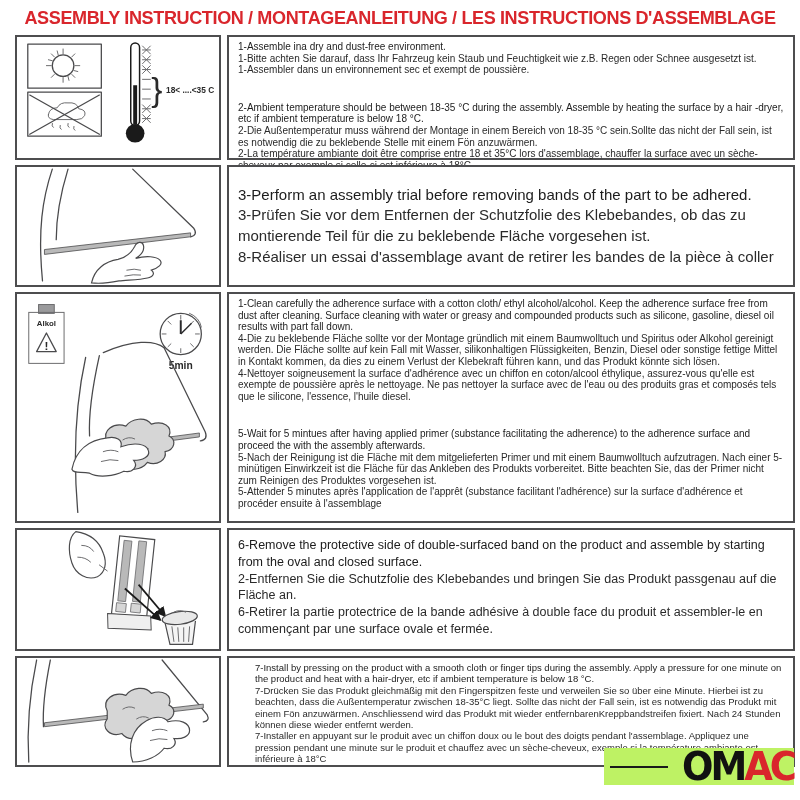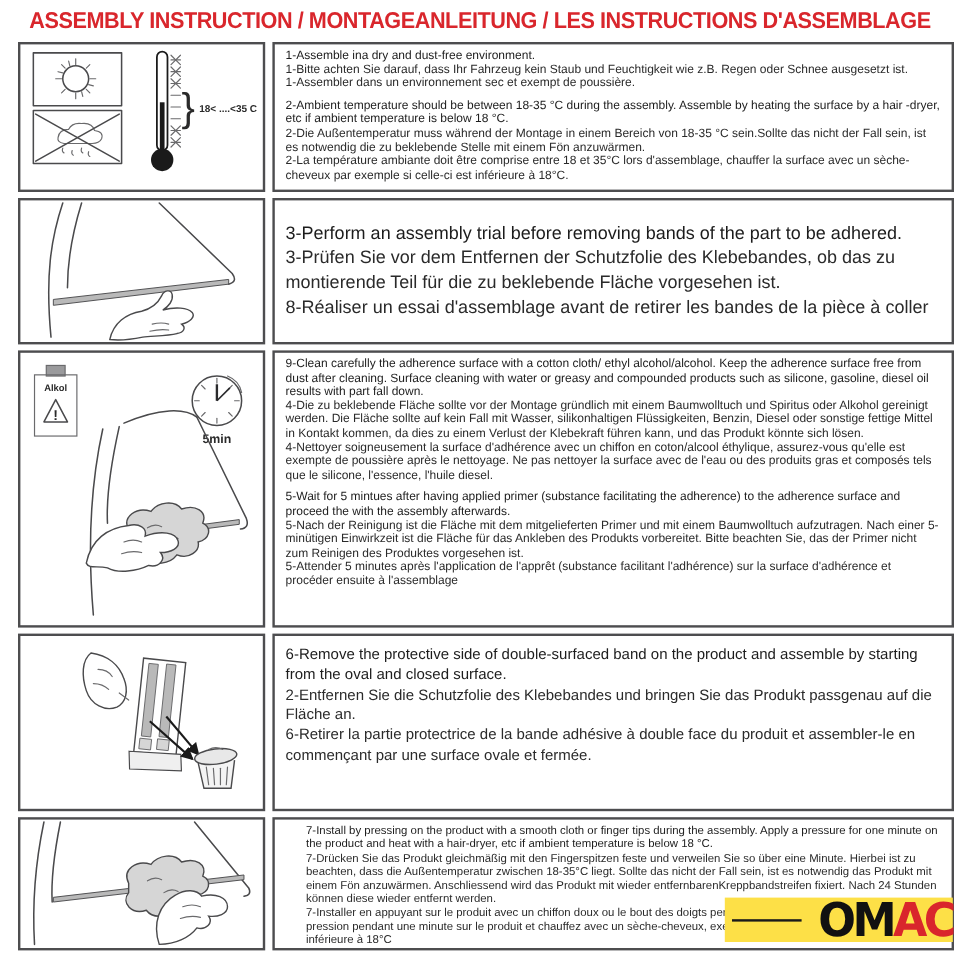--- a/index.html
+++ b/index.html
@@ -38,39 +38,39 @@
   }
   .illus svg{display:block;width:100%;height:100%;}
   .textbox{
     flex:1;
     border:2px solid #4d4d4f;
     box-sizing:border-box;
     padding:4px 9px;
     background:#fff;
   }
   .textbox p{margin:0;}
-  .sec + .sec{margin-top:7px;}
+  .sec + .sec{margin-top:26px;}
   .en{font-weight:normal;color:#1c1c1c;}
   
   .t-small{font-size:10px;line-height:1.16;}
   .t-smaller{font-size:9.5px;line-height:1.2;padding-left:26px;}
   .t-large{font-size:15px;line-height:1.38;display:flex;flex-direction:column;justify-content:center;}
   .t-medium{font-size:12.5px;line-height:1.34;padding-top:7px;}
   
   .h1{height:125px;}
   .h2{height:122px;}
   .h3{height:231px;}
-  .h4{height:148px;}
+  .h4{height:123px;}
   .h5{height:111px;}
   
   .footer{
     position:absolute;
     right:6px;top:748px;
     display:flex;align-items:center;
-    background:#fde047;
+    background:#bef264;
     padding-left:6px;
   }
   .footer-line{
     width:58px;height:2px;background:#1a1a1a;margin-right:14px;
   }
   .logo{
     font-family:"DejaVu Sans","Liberation Sans",sans-serif;
     font-weight:900;
     font-size:37px;
     letter-spacing:-3px;
@@ -243,21 +243,21 @@
           </g>
           <g>
             <path class="whitefill" d="M56,176 C60,156 74,146 92,144 C101,142 108,146 106,153 C120,148 132,150 134,157 C136,163 128,167 119,167 C124,173 118,180 109,178 C99,183 83,185 74,180 C65,178 58,181 56,176 Z"></path>
             <path class="draw-thin" d="M88,158 q8,-3 15,0"></path>
             <path class="draw-thin" d="M86,168 q9,-3 17,-1"></path>
           </g>
         </svg>
       </div>
       <div class="textbox t-small">
         <div class="sec">
-          <p class="en">9-Clean carefully the adherence surface with a cotton cloth/ ethyl alcohol/alcohol. Keep the adherence surface free from dust after cleaning. Surface cleaning with water or greasy and compounded products such as silicone, gasoline, diesel oil results with part fall down.</p>
+          <p class="en">1-Clean carefully the adherence surface with a cotton cloth/ ethyl alcohol/alcohol. Keep the adherence surface free from dust after cleaning. Surface cleaning with water or greasy and compounded products such as silicone, gasoline, diesel oil results with part fall down.</p>
           <p class="de">4-Die zu beklebende Fläche sollte vor der Montage gründlich mit einem Baumwolltuch und Spiritus oder Alkohol gereinigt werden. Die Fläche sollte auf kein Fall mit Wasser, silikonhaltigen Flüssigkeiten, Benzin, Diesel oder sonstige fettige Mittel in Kontakt kommen, da dies zu einem Verlust der Klebekraft führen kann, und das Produkt könnte sich lösen.</p>
           <p class="fr">4-Nettoyer soigneusement la surface d'adhérence avec un chiffon en coton/alcool éthylique, assurez-vous qu'elle est exempte de poussière après le nettoyage. Ne pas nettoyer la surface avec de l'eau ou des produits gras et composés tels que le silicone, l'essence, l'huile diesel.</p>
         </div>
         <div class="sec">
           <p class="en">5-Wait for 5 mintues after having applied primer (substance facilitating the adherence) to the adherence surface and proceed the with the assembly afterwards.</p>
           <p class="de">5-Nach der Reinigung ist die Fläche mit dem mitgelieferten Primer und mit einem Baumwolltuch aufzutragen. Nach einer 5-minütigen Einwirkzeit ist die Fläche für das Ankleben des Produkts vorbereitet. Bitte beachten Sie, das der Primer nicht zum Reinigen des Produktes vorgesehen ist.</p>
           <p class="fr">5-Attender 5 minutes après l'application de l'apprêt (substance facilitant l'adhérence) sur la surface d'adhérence et procéder ensuite à l'assemblage</p>
         </div>
       </div>
     </section>

